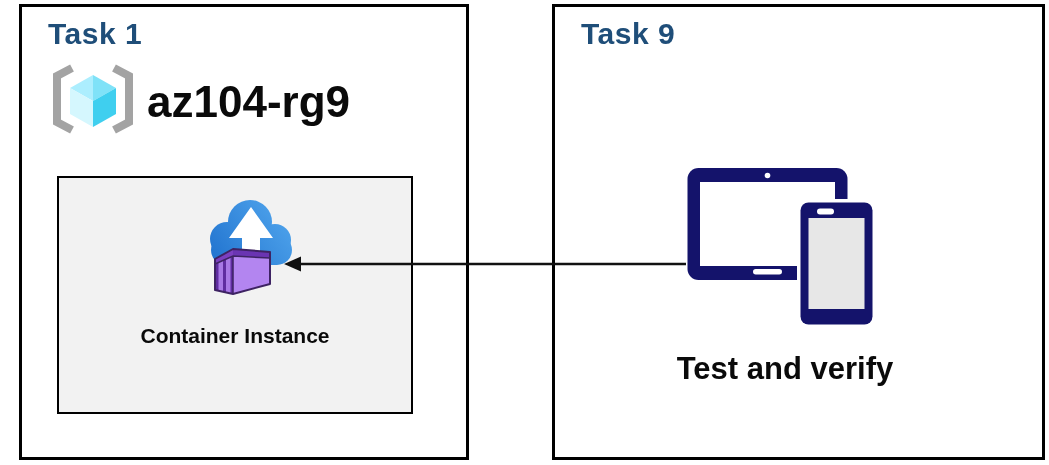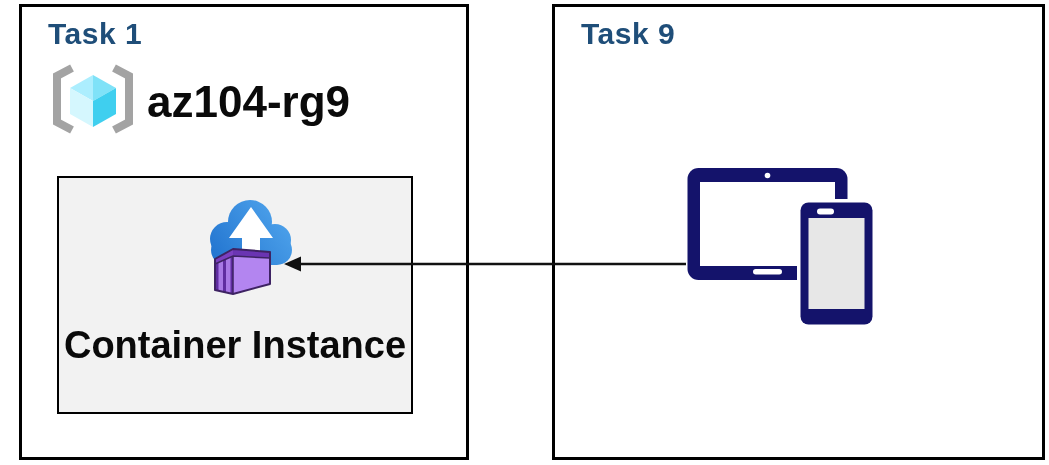--- a/index.html
+++ b/index.html
@@ -10,21 +10,21 @@
   .task1{left:19px;width:450px;}
   .task2{left:552px;width:493px;}
   .task-title{position:absolute;top:10px;left:26px;font-size:30px;font-weight:bold;
               color:var(--header-blue);letter-spacing:0.5px;}
   .rg-icon{position:absolute;left:25px;top:56px;width:92px;height:72px;}
   .rg-name{position:absolute;left:125px;top:70px;font-size:44px;font-weight:bold;
            color:var(--text-black);text-align:right;}
   .ci-box{position:absolute;left:35px;top:169px;width:356px;height:238px;box-sizing:border-box;
           background:var(--gray-box-fill);border:2px solid var(--box-border);}
   .ci-icon{position:absolute;left:144px;top:17px;width:95px;height:101px;}
-  .ci-label{position:absolute;left:0;right:0;top:146px;text-align:center;font-size:38px;
+  .ci-label{position:absolute;left:0;right:0;top:146px;text-align:center;font-size:21px;
             font-weight:bold;color:var(--text-black);}
   .devices-icon{position:absolute;left:132px;top:159px;width:190px;height:163px;}
   .devices-label{position:absolute;left:85px;width:290px;top:344px;text-align:center;
                  font-size:31px;font-weight:bold;color:var(--text-black);}
   .arrow-svg{position:absolute;left:283px;top:250px;width:403px;height:28px;}
 
   
   .navy{fill:var(--device-navy);}
   .white-fill{fill:#ffffff;}
   .phone-screen{fill:var(--phone-screen);}
@@ -103,20 +103,21 @@
         <circle class="white-fill" cx="80.5" cy="9.5" r="2.8"></circle>
         <rect class="white-fill" x="66" y="103" width="29" height="5.5" rx="2.75"></rect>
       </g>
       <g>
         <rect class="white-fill" x="110" y="33" width="79" height="129" rx="11"></rect>
         <rect class="navy" x="113.5" y="36.5" width="72" height="122" rx="8"></rect>
         <rect class="phone-screen" x="121.5" y="52" width="56" height="91"></rect>
         <rect class="white-fill" x="130" y="42.5" width="17" height="6" rx="3"></rect>
       </g>
     </svg>
+    <div class="devices-label">Test and verify</div>
   </div>
 
   <svg class="arrow-svg" viewBox="0 0 403 28">
     <line class="arrow-line" x1="16" y1="14" x2="403" y2="14"></line>
     <polygon class="arrow-head" points="1,14 18,6.5 18,21.5"></polygon>
   </svg>
 
 </div>
 
 </body></html>

